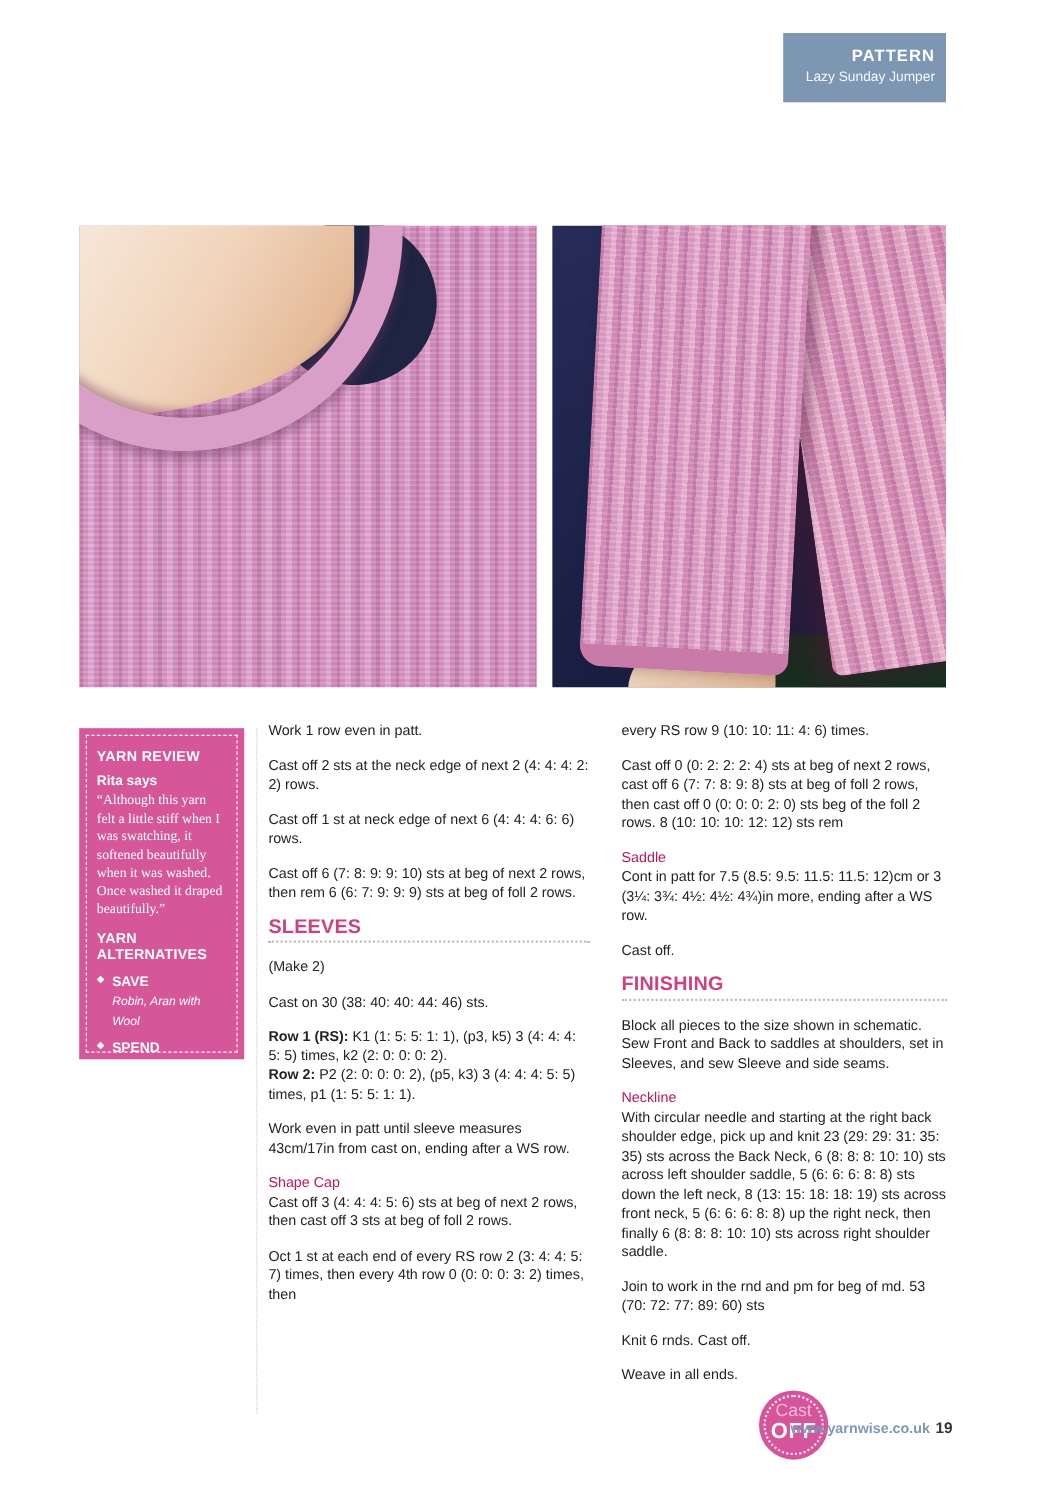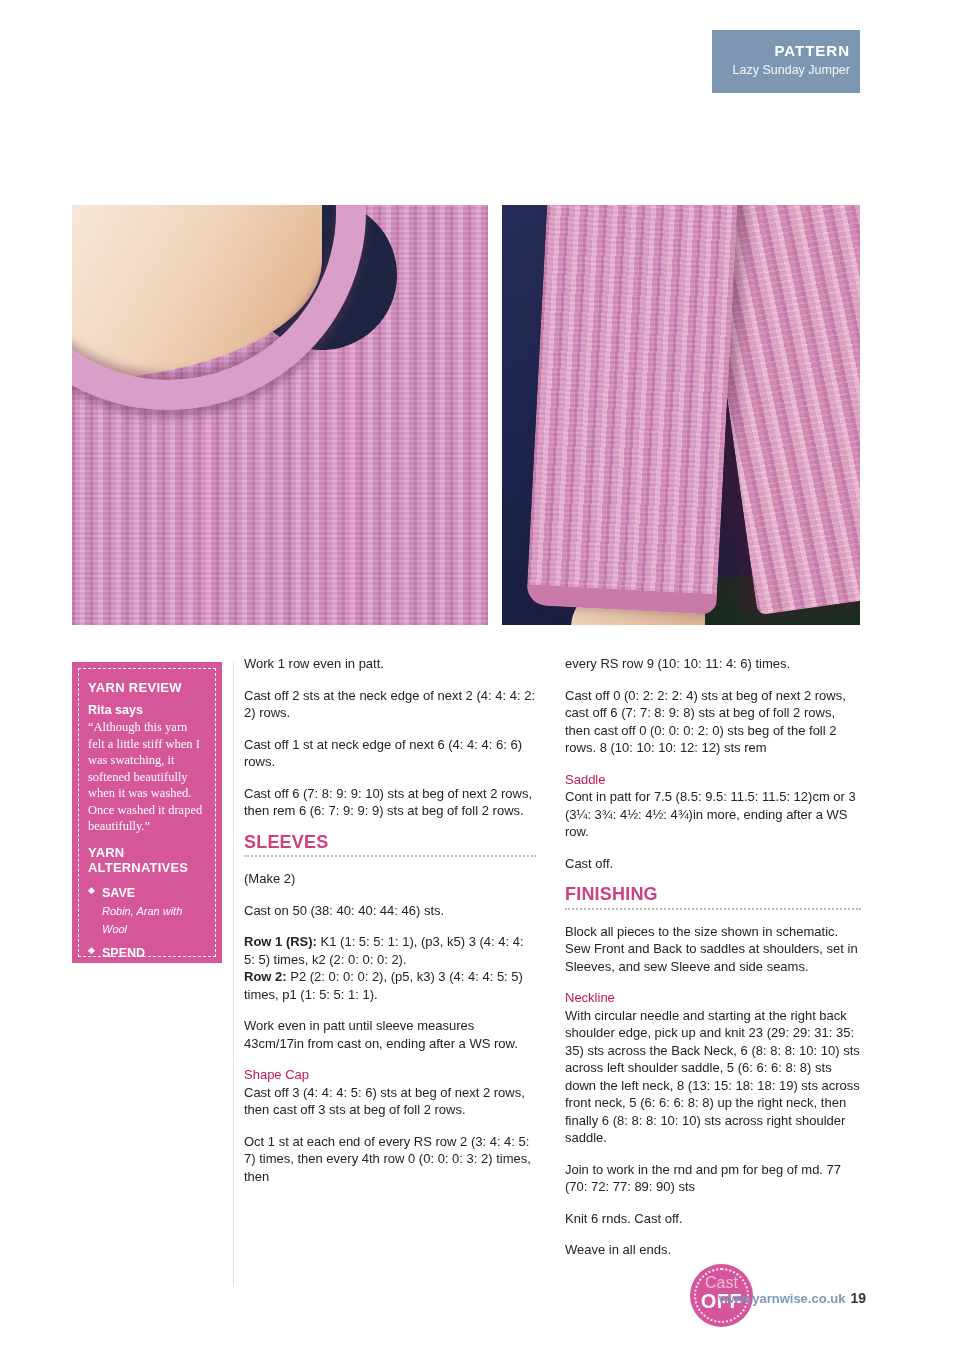--- a/index.html
+++ b/index.html
@@ -137,41 +137,41 @@
   <div class="col-rule"></div>
 
   <div class="col col-mid">
     <p>Work 1 row even in patt.</p>
     <p>Cast off 2 sts at the neck edge of next 2 (4: 4: 4: 2: 2) rows.</p>
     <p>Cast off 1 st at neck edge of next 6 (4: 4: 4: 6: 6) rows.</p>
     <p>Cast off 6 (7: 8: 9: 9: 10) sts at beg of next 2 rows, then rem 6 (6: 7: 9: 9: 9) sts at beg of foll 2 rows.</p>
     <div class="h-major">SLEEVES</div>
     <hr class="dotted-rule">
     <p>(Make 2)</p>
-    <p>Cast on 50 (38: 40: 40: 44: 46) sts.</p>
+    <p>Cast on 30 (38: 40: 40: 44: 46) sts.</p>
     <p class="tight"><span class="lead">Row 1 (RS):</span><span> K1 (1: 5: 5: 1: 1), (p3, k5) 3 (4: 4: 4: 5: 5) times, k2 (2: 0: 0: 0: 2).</span></p>
     <p><span class="lead">Row 2:</span><span> P2 (2: 0: 0: 0: 2), (p5, k3) 3 (4: 4: 4: 5: 5) times, p1 (1: 5: 5: 1: 1).</span></p>
     <p>Work even in patt until sleeve measures 43cm/17in from cast on, ending after a WS row.</p>
     <div class="h-minor">Shape Cap</div>
     <p>Cast off 3 (4: 4: 4: 5: 6) sts at beg of next 2 rows, then cast off 3 sts at beg of foll 2 rows.</p>
     <p>Oct 1 st at each end of every RS row 2 (3: 4: 4: 5: 7) times, then every 4th row 0 (0: 0: 0: 3: 2) times, then</p>
   </div>
 
   <div class="col col-right">
     <p>every RS row 9 (10: 10: 11: 4: 6) times.</p>
     <p>Cast off 0 (0: 2: 2: 2: 4) sts at beg of next 2 rows, cast off 6 (7: 7: 8: 9: 8) sts at beg of foll 2 rows, then cast off 0 (0: 0: 0: 2: 0) sts beg of the foll 2 rows. 8 (10: 10: 10: 12: 12) sts rem</p>
     <div class="h-minor">Saddle</div>
     <p>Cont in patt for 7.5 (8.5: 9.5: 11.5: 11.5: 12)cm or 3 (3¼: 3¾: 4½: 4½: 4¾)in more, ending after a WS row.</p>
     <p>Cast off.</p>
     <div class="h-major">FINISHING</div>
     <hr class="dotted-rule">
     <p>Block all pieces to the size shown in schematic. Sew Front and Back to saddles at shoulders, set in Sleeves, and sew Sleeve and side seams.</p>
     <div class="h-minor">Neckline</div>
     <p>With circular needle and starting at the right back shoulder edge, pick up and knit 23 (29: 29: 31: 35: 35) sts across the Back Neck, 6 (8: 8: 8: 10: 10) sts across left shoulder saddle, 5 (6: 6: 6: 8: 8) sts down the left neck, 8 (13: 15: 18: 18: 19) sts across front neck, 5 (6: 6: 6: 8: 8) up the right neck, then finally 6 (8: 8: 8: 10: 10) sts across right shoulder saddle.</p>
-    <p>Join to work in the rnd and pm for beg of md. 77 (70: 72: 77: 89: 90) sts</p>
+    <p>Join to work in the rnd and pm for beg of md. 53 (70: 72: 77: 89: 60) sts</p>
     <p>Knit 6 rnds. Cast off.</p>
     <p>Weave in all ends.</p>
   </div>
 
   <div class="badge">
     <div class="badge-ring"></div>
     <div class="badge-l1">Cast</div>
     <div class="badge-l2">OFF</div>
   </div>
 

